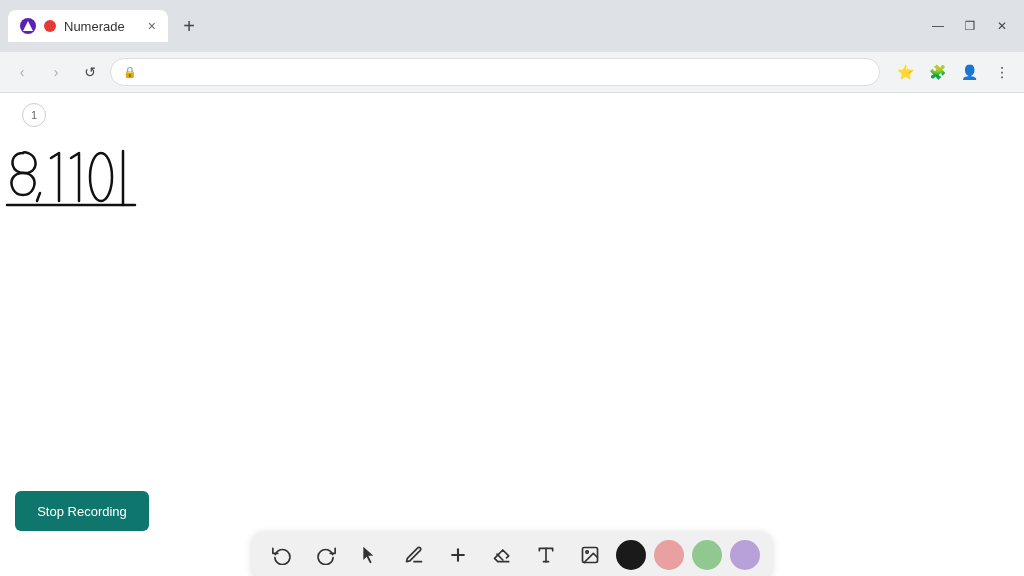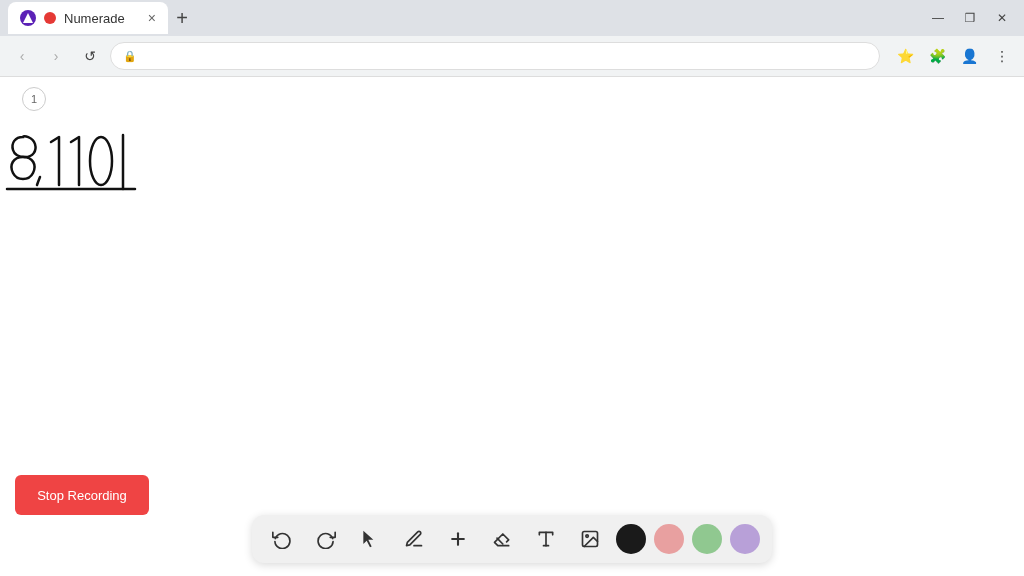--- a/index.html
+++ b/index.html
@@ -8,23 +8,24 @@
     
     .browser-chrome {
       width: 100%;
       background: #f1f3f4;
       border-bottom: 1px solid #ddd;
     }
 
     .tab-bar {
       display: flex;
       align-items: center;
-      height: 36px;
+      height: 52px;
       padding: 0 8px;
       background: #dee1e6;
+      gap: 7px;
     }
 
     .tab {
       display: flex;
       align-items: center;
       background: #fff;
       border-radius: 8px 8px 0 0;
       padding: 0 12px;
       height: 32px;
       font-size: 13px;
@@ -175,21 +176,21 @@
       left: 5px;
       width: 160px;
       height: 100px;
     }
 
     
     .stop-recording-btn {
       position: absolute;
       bottom: 62px;
       left: 15px;
-      background: #ef4444;
+      background: #0f766e;
       color: #fff;
       border: none;
       border-radius: 6px;
       padding: 10px 18px;
       font-size: 13px;
       font-weight: 500;
       cursor: pointer;
       width: 134px;
       height: 40px;
     }

